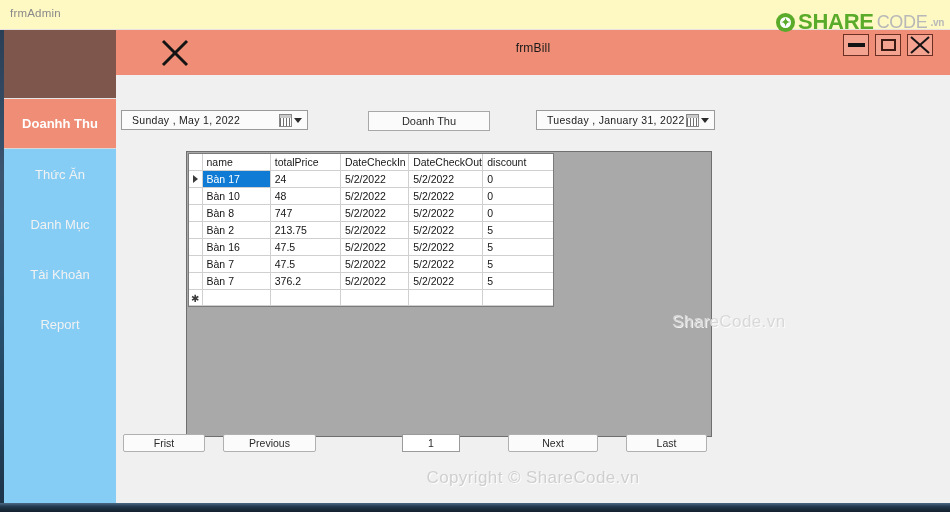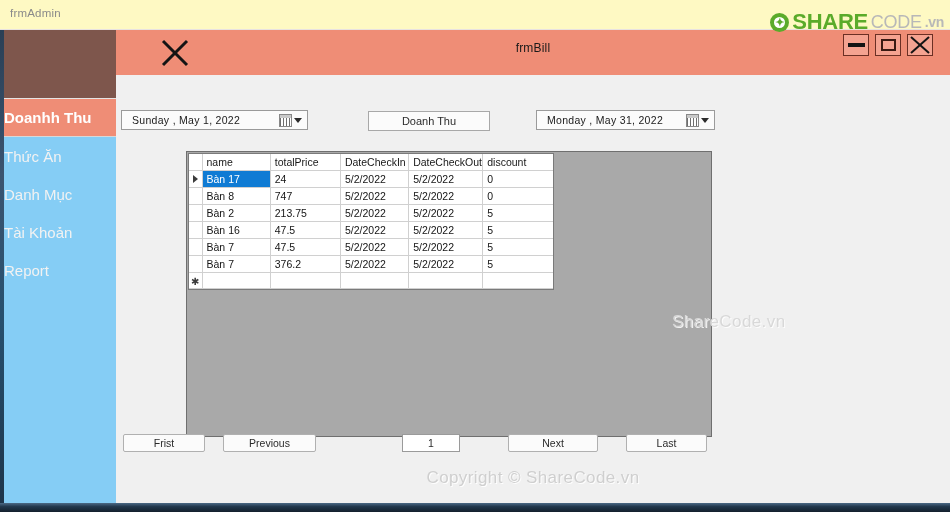--- a/index.html
+++ b/index.html
@@ -65,38 +65,38 @@
     width: 11px; height: 11px; border-radius: 50%;
     background: #ffffff;
   }
   #brand-mark .fan {
     position: absolute; z-index: 2;
     font-size: 11px; color: #5aab2a; font-weight: bold;
     line-height: 1;
   }
   #brand-share { font-size: 22px; font-weight: bold; color: #5aab2a; letter-spacing: -.3px; }
   #brand-code  { font-size: 18px; color: #b8b8b8; letter-spacing: -.3px; }
-  #brand-vn    { font-size: 14px; color: #b8b8b8; letter-spacing: -.3px; font-weight: bold; }
+  #brand-vn    { font-size: 10px; color: #b8b8b8; letter-spacing: -.3px; font-weight: bold; }
 
   
   #sidebar {
     position: absolute; left: 4px; top: 30px;
     width: 112px; height: 474px;
     background: #7e564c;
   }
   #sidebar-nav {
     position: absolute; left: 0; top: 68px;
     width: 112px; height: 406px;
     background: #85cdf5;
     border-top: 1px solid #e4e4e4;
   }
   .sidebar-item {
-    height: 38px; width: 112px;
-    display: flex; align-items: center; justify-content: flex-start;
-    font-size: 15px;
+    height: 50px; width: 112px;
+    display: flex; align-items: center; justify-content: center;
+    font-size: 13px;
     color: #f2f2f2;
     cursor: pointer;
     user-select: none;
   }
   .sidebar-item.active {
     background: #ef8d76;
     color: #ffffff;
     font-weight: bold;
     border-bottom: 1px solid #d8d8d8;
   }
@@ -332,21 +332,21 @@
       <span class="dtp-text">Sunday    ,    May        1, 2022</span>
       <span class="dtp-cal"></span>
       <span class="dtp-arrow"></span>
     </div>
 
     <div id="btn-doanh-thu">
       <span>Doanh Thu</span>
     </div>
 
     <div class="dtp" id="dtp-to">
-      <span class="dtp-text">Monday   ,    May       31, 2022</span>
+      <span class="dtp-text">Tuesday   ,    January       31, 2022</span>
       <span class="dtp-cal"></span>
       <span class="dtp-arrow"></span>
     </div>
 
     <div id="gray-panel">
       <div id="datagrid">
         <table>
           <thead>
             <tr>
               <th class="col-rh"></th>
@@ -361,20 +361,28 @@
             <tr class="selected">
               <td class="col-rh"><span class="rh-arrow"></span></td>
               <td class="col-name cell-name">Bàn 17</td>
               <td class="col-price">24</td>
               <td class="col-in">5/2/2022</td>
               <td class="col-out">5/2/2022</td>
               <td class="col-disc">0</td>
             </tr>
             <tr>
               <td class="col-rh"></td>
+              <td class="col-name cell-name">Bàn 10</td>
+              <td class="col-price">48</td>
+              <td class="col-in">5/2/2022</td>
+              <td class="col-out">5/2/2022</td>
+              <td class="col-disc">0</td>
+            </tr>
+            <tr>
+              <td class="col-rh"></td>
               <td class="col-name cell-name">Bàn 8</td>
               <td class="col-price">747</td>
               <td class="col-in">5/2/2022</td>
               <td class="col-out">5/2/2022</td>
               <td class="col-disc">0</td>
             </tr>
             <tr>
               <td class="col-rh"></td>
               <td class="col-name cell-name">Bàn 2</td>
               <td class="col-price">213.75</td>

